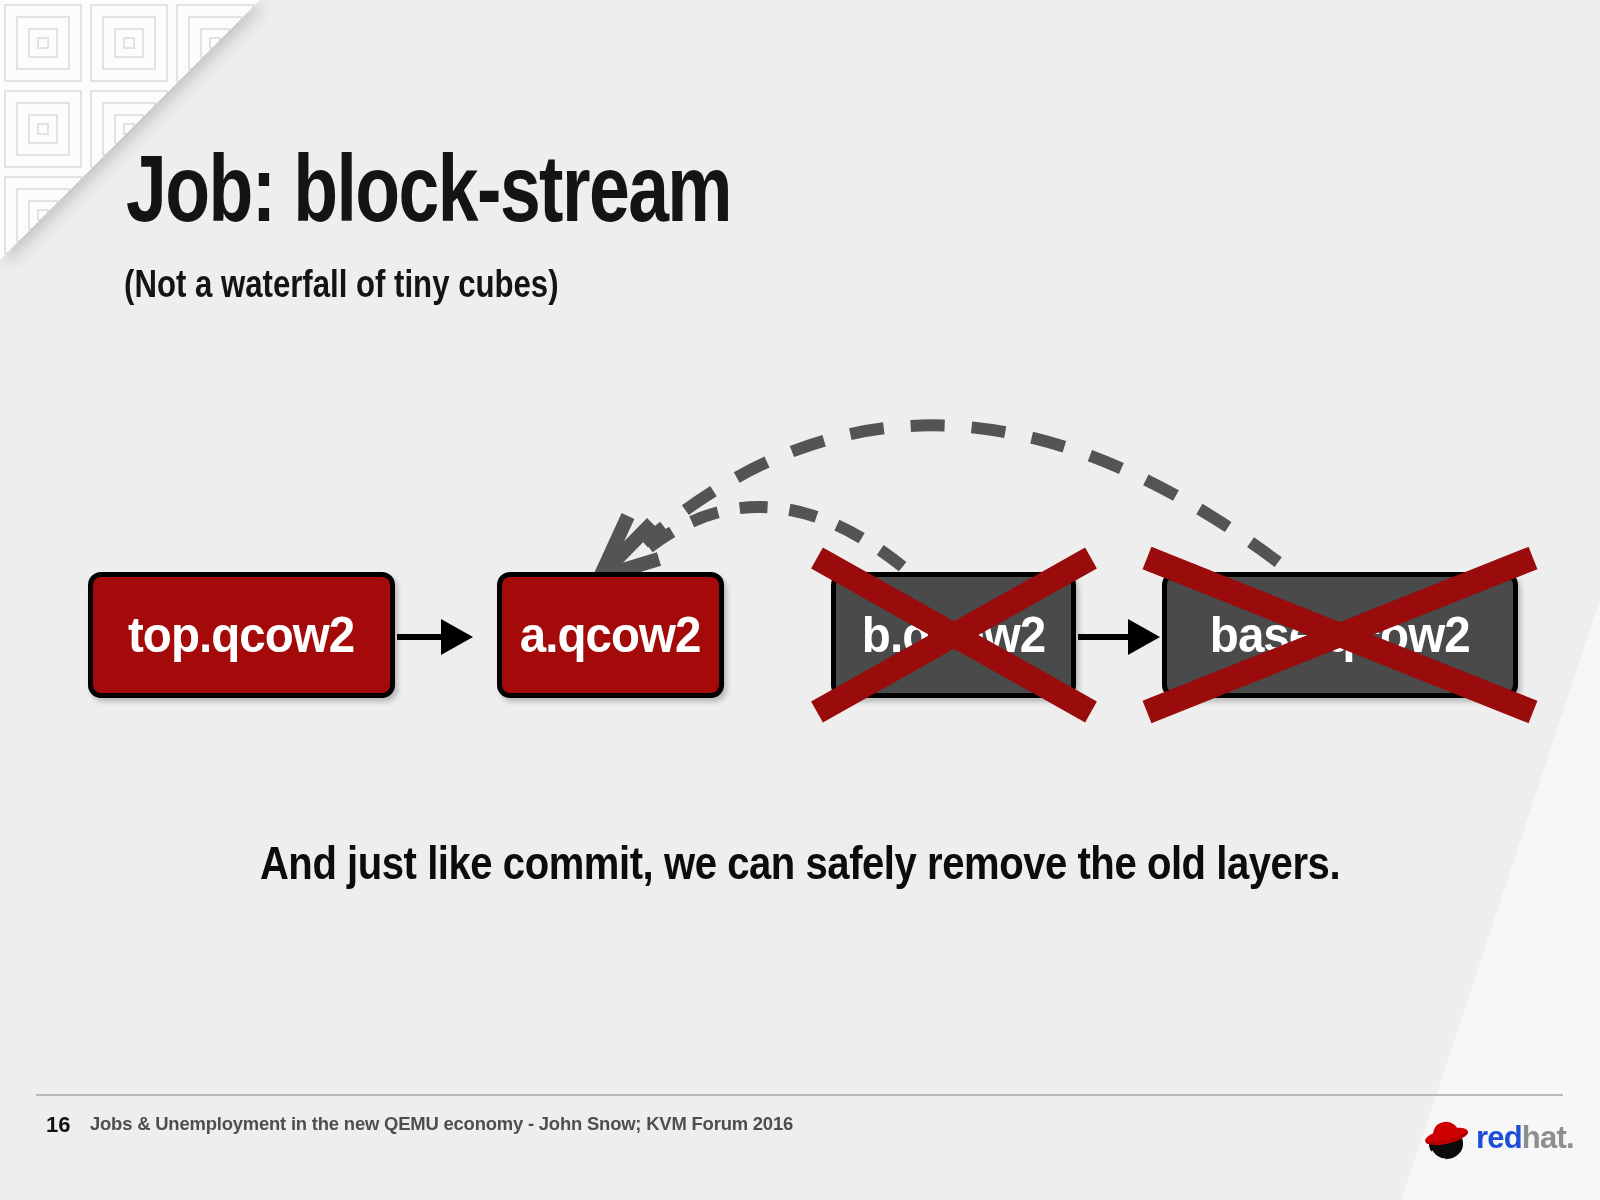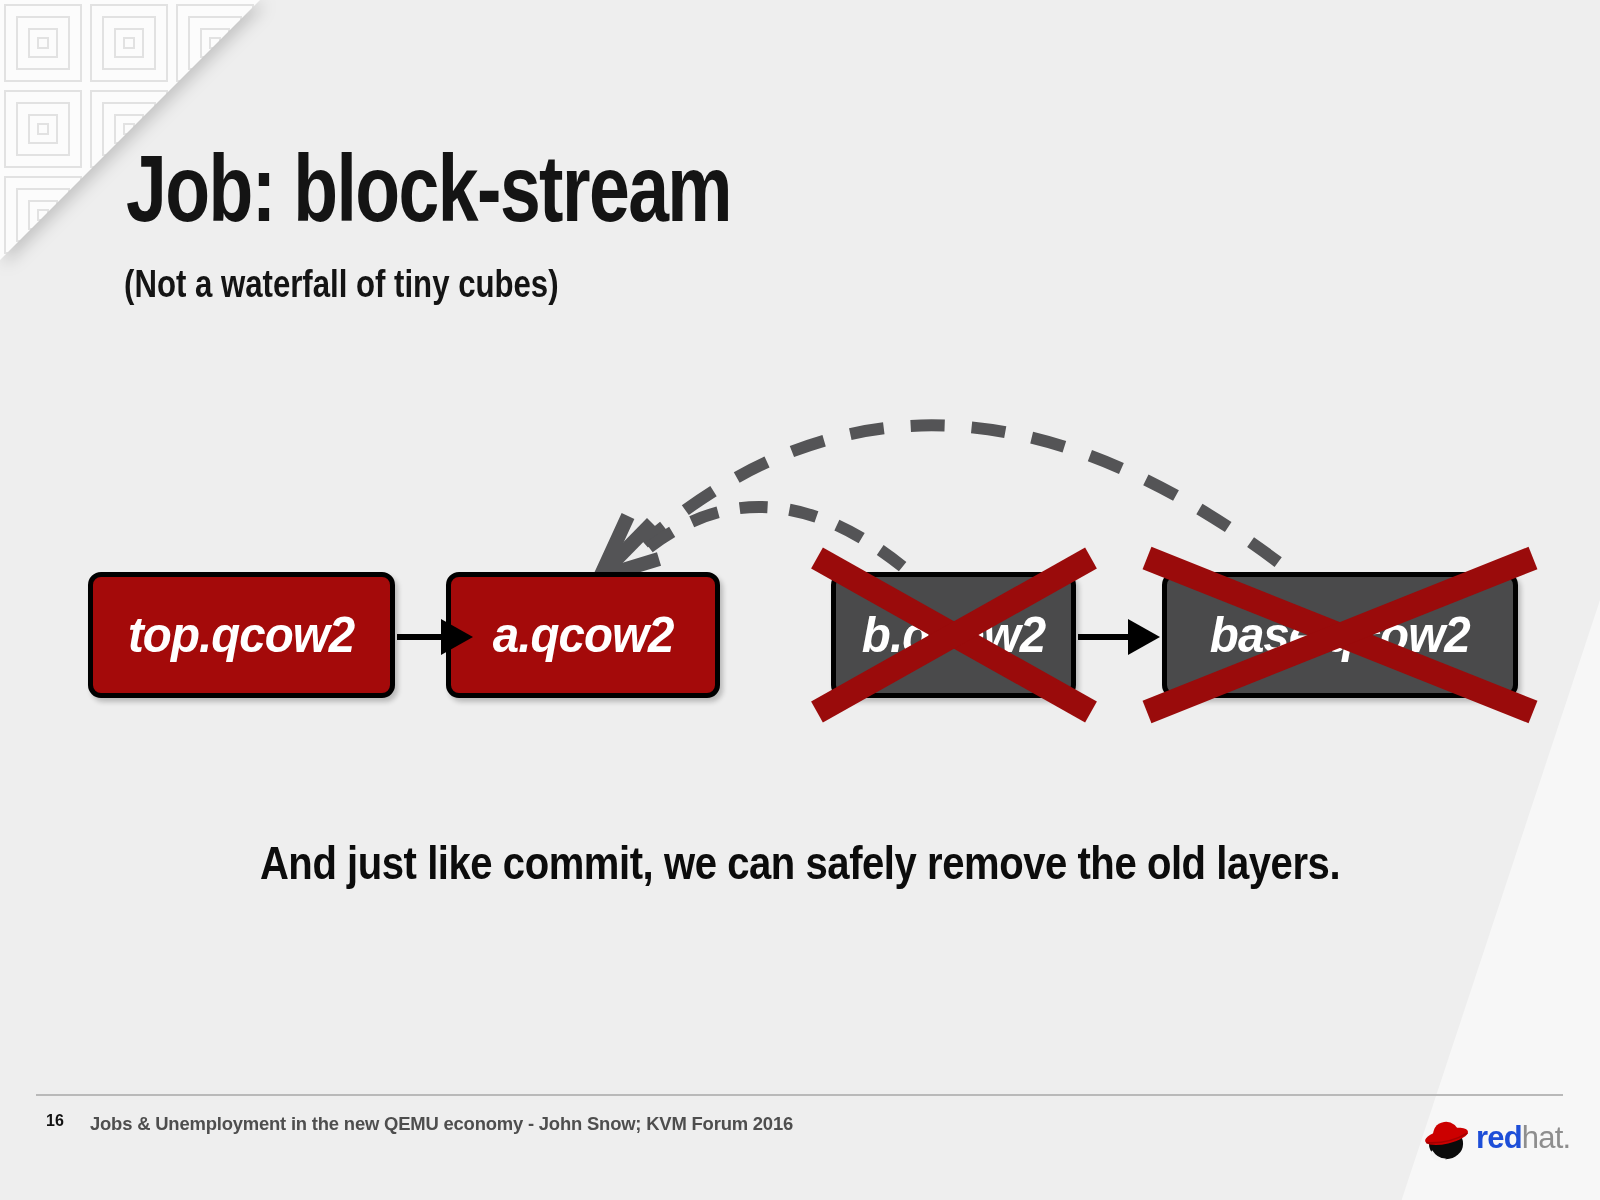--- a/index.html
+++ b/index.html
@@ -45,65 +45,64 @@
   .svg-layer{position:absolute;left:0;top:0;width:1600px;height:1200px;pointer-events:none;}
   .arcs{z-index:1;}
   .marks{z-index:3;}
   .node{
     position:absolute;top:572px;height:126px;
     box-sizing:border-box;
     border:5px solid #000;border-radius:13px;
     display:flex;align-items:center;justify-content:center;
     box-shadow:3px 4px 5px rgba(0,0,0,0.22);
     z-index:2;
-    font-style:italic;
   }
   .node-red{background:#a40a0a;}
   .node-gray{background:#4a4a4b;}
   .node span{
     font-size:50px;font-weight:700;color:#fff;
     letter-spacing:-1px;white-space:nowrap;
     transform:scaleX(0.95);transform-origin:center;
   }
   .node-top{left:88px;width:307px;}
-  .node-a{left:446px;width:274px;}
+  .node-a{left:497px;width:227px;}
   .node-b{left:831px;width:245px;}
   .node-base{left:1162px;width:356px;}
   .caption{
     position:absolute;left:0;top:836px;width:1600px;
     text-align:center;font-size:46px;font-weight:700;color:#0c0c0c;
     letter-spacing:-0.5px;white-space:nowrap;
     transform:scaleX(0.87);transform-origin:center top;
     z-index:4;
   }
   .footer-line{
     position:absolute;left:36px;top:1094px;width:1527px;height:2px;
     background:#b9b9b9;z-index:4;
   }
   .page-number{
     position:absolute;left:46px;top:1112px;
-    font-size:16px;font-weight:700;color:#111;z-index:4;
+    font-size:22px;font-weight:700;color:#111;z-index:4;
   }
   .footer-text{
     position:absolute;left:90px;top:1113px;
     font-size:19px;font-weight:700;color:#4e4e4e;
     letter-spacing:-0.2px;white-space:nowrap;
     transform:scaleX(0.97);transform-origin:left top;
     z-index:4;
   }
   .logo{
     position:absolute;left:1420px;top:1114px;
     display:flex;align-items:center;z-index:4;
   }
   .logo svg{width:52px;height:48px;display:block;}
   .logo-text{
     margin-left:4px;font-size:31px;letter-spacing:-0.8px;white-space:nowrap;
   }
   .logo-red{font-weight:700;color:#1d4ed8;}
-  .logo-hat{font-weight:400;color:#8e8e8e;text-align:center;}
+  .logo-hat{font-weight:700;color:#8e8e8e;text-align:center;}
 </style>
 </head>
 <body>
 
 <div class="slide">
 
   <div class="corner-wrap">
     <div class="corner">
       <svg>
         <defs>

